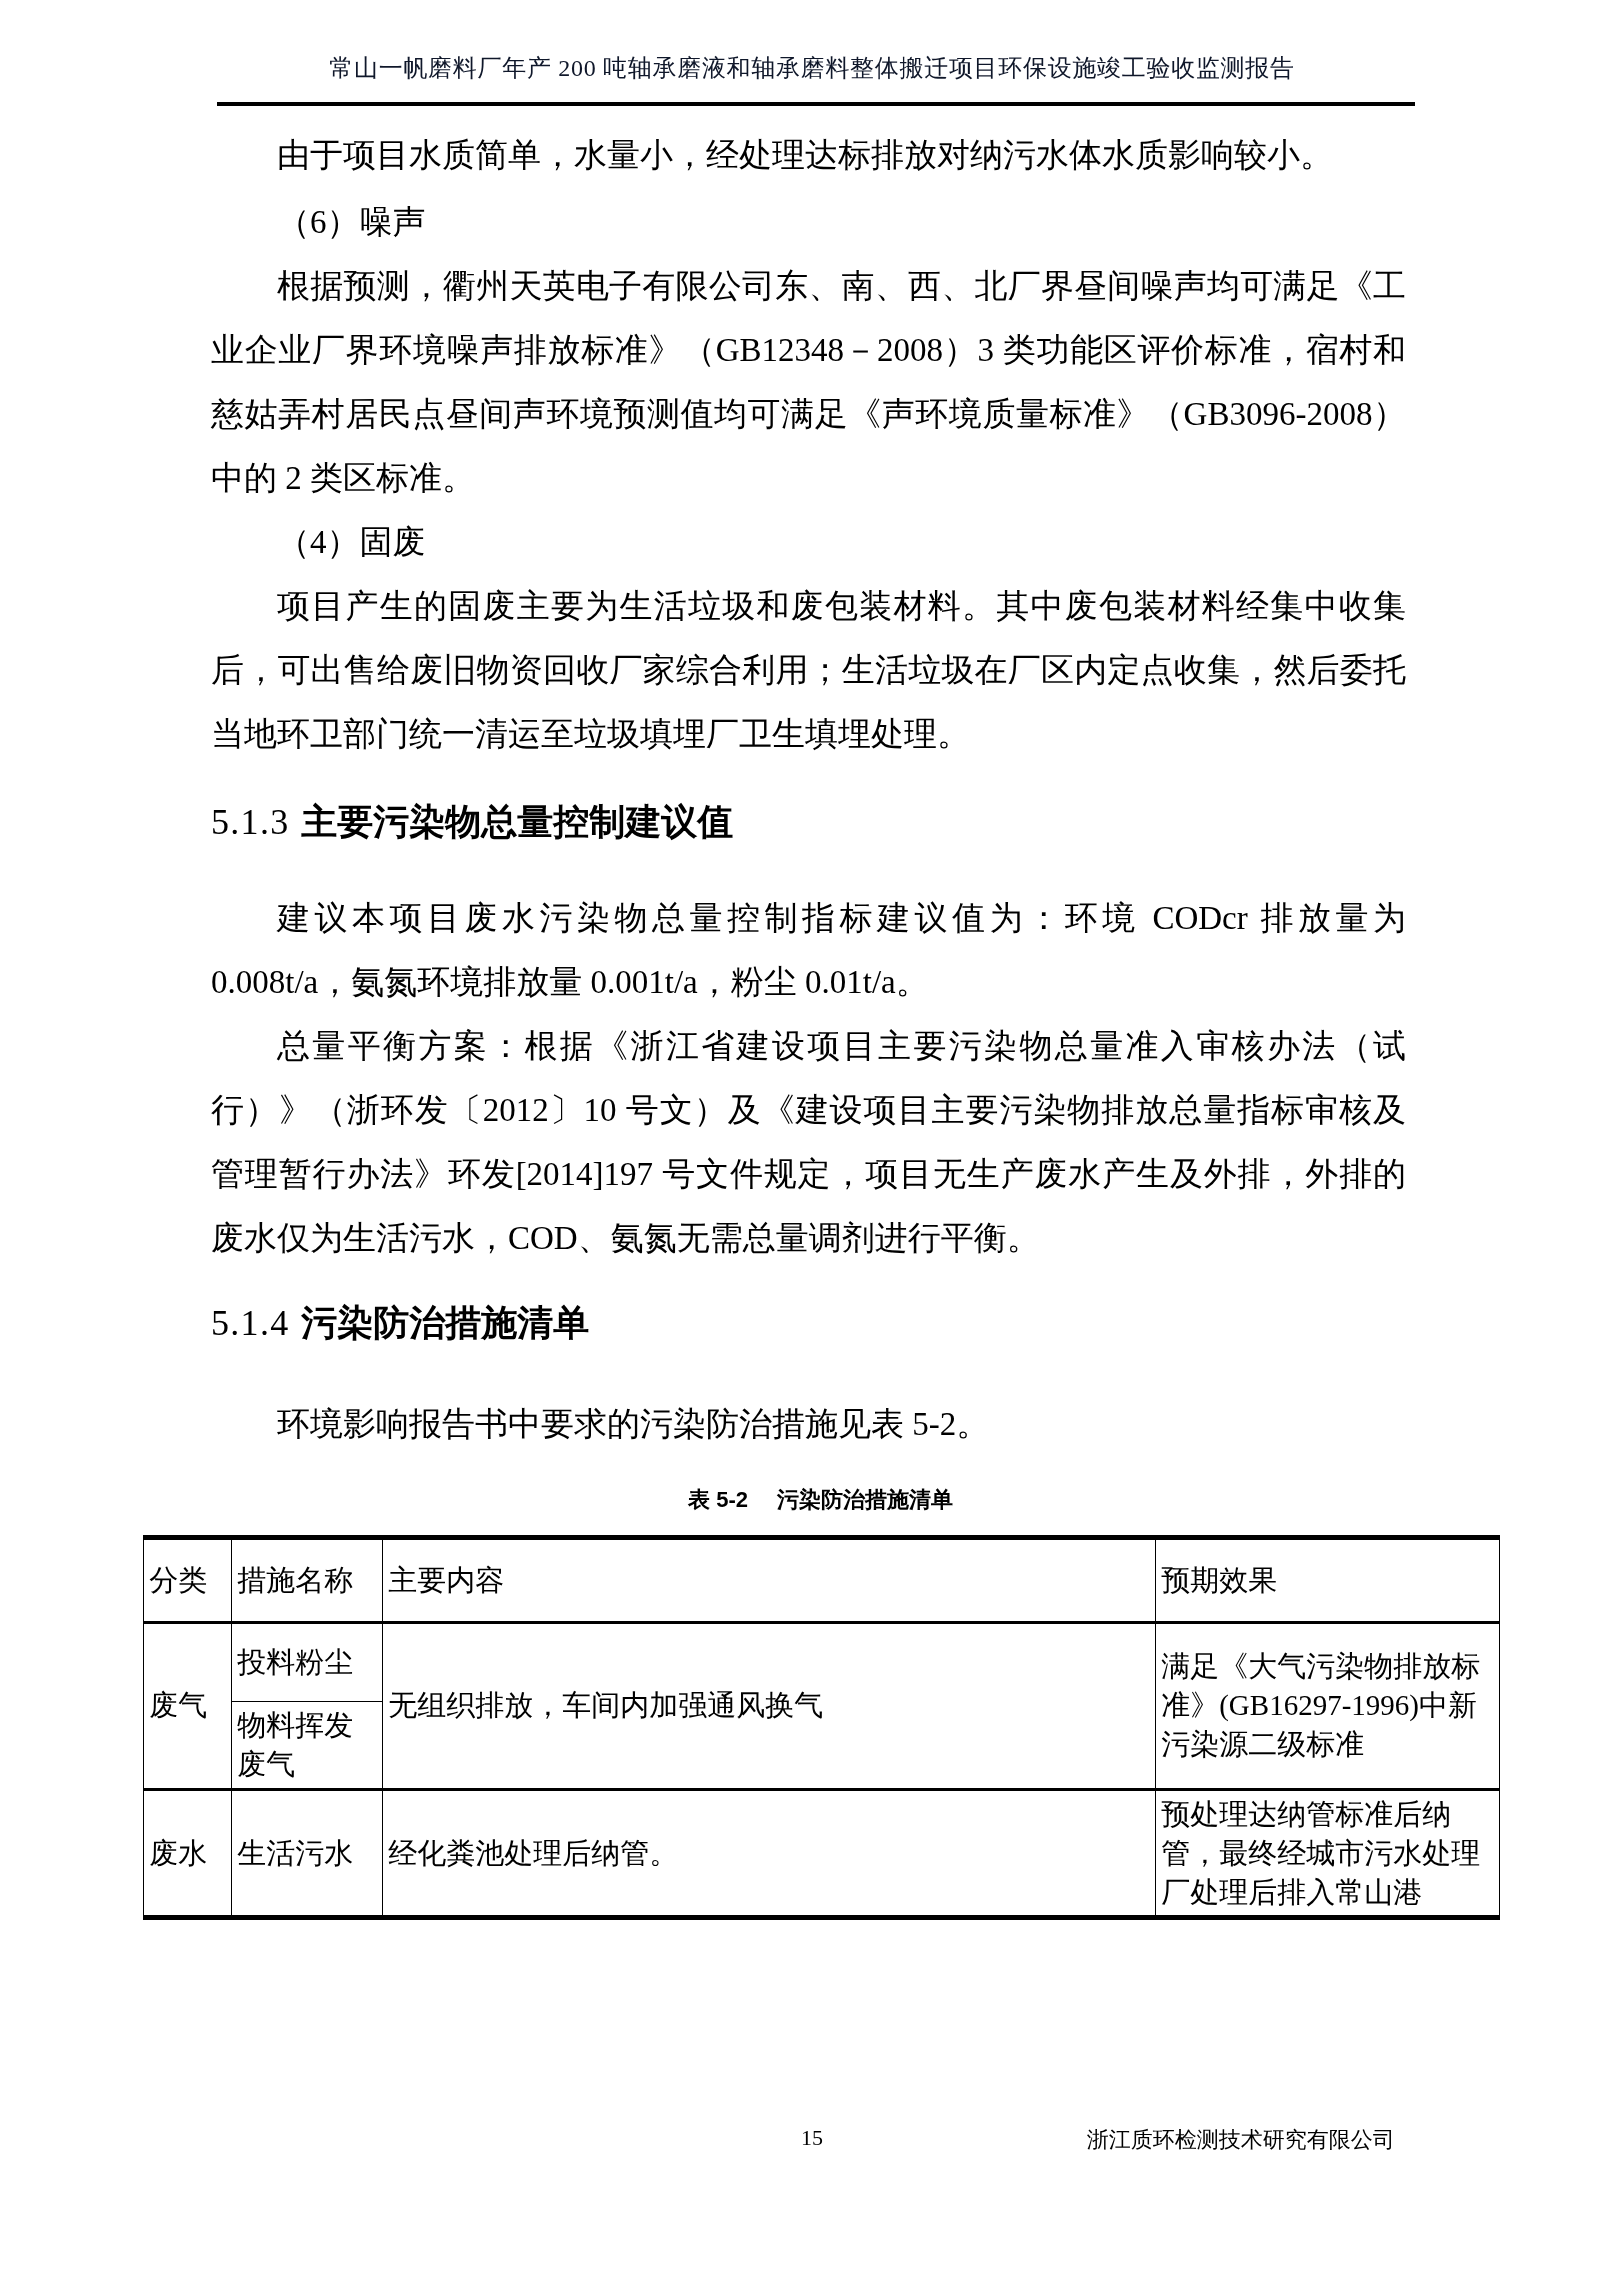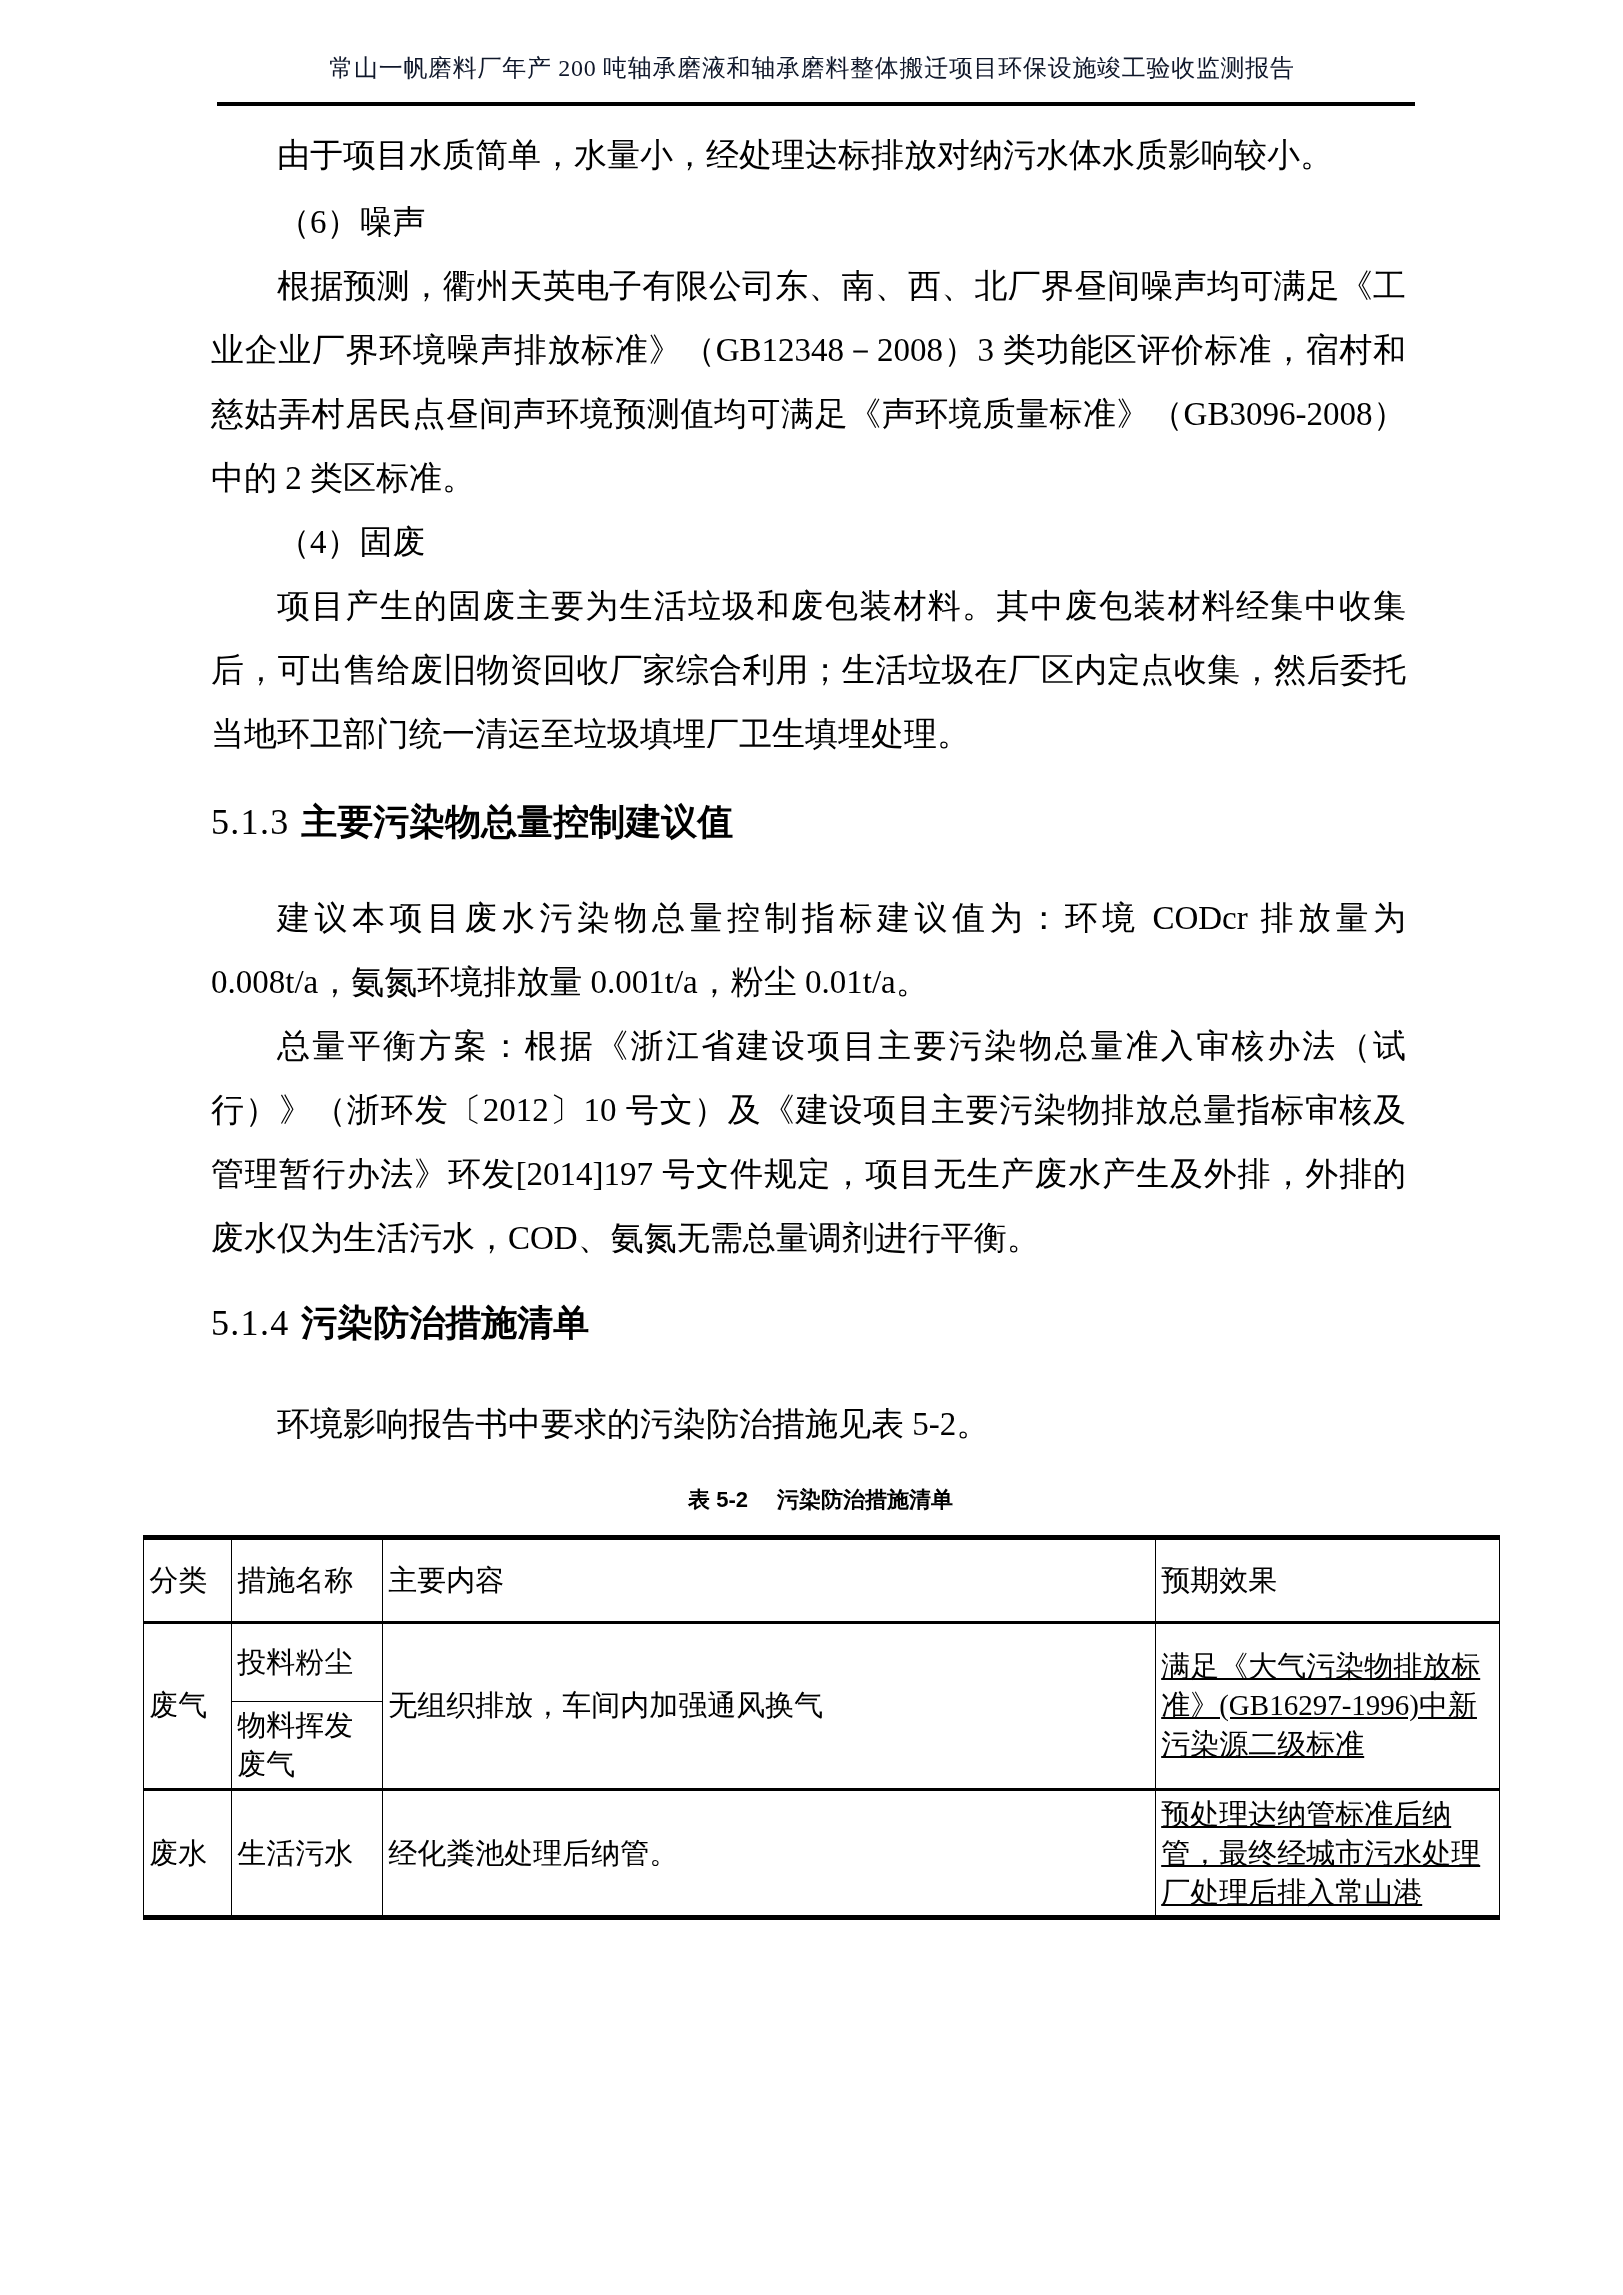--- a/index.html
+++ b/index.html
@@ -94,21 +94,20 @@
   }
   tr.row-gas-a td { height: 79px; }
   tr.row-gas-b td { height: 84px; }
   tr.row-water td { height: 128px; border-top: 3.3px solid #000; }
   td.cell-measure-split { border-bottom: 2px solid #000; }
   td.cell-content-left { text-align: left; padding-left: 18.3px; }
   td.cell-effect {
     text-align: justify;
     padding: 9.2px 14.4px;
     line-height: 41px;
-    text-decoration: underline;
   }
   
   .footer {
     position: absolute;
     top: 2125px;
     left: 211px;
     right: 210px;
     height: 39px;
     font-size: 22px;
   }
@@ -184,15 +183,19 @@
           <td>废水</td>
           <td>生活污水</td>
           <td>经化粪池处理后纳管。</td>
           <td class="cell-effect">预处理达纳管标准后纳管，最终经城市污水处理厂处理后排入常山港</td>
         </tr>
       </tbody>
     </table>
 
   </div>
 
+  <div class="footer">
+    <span class="page-num">15</span>
+    <span class="company">浙江质环检测技术研究有限公司</span>
+  </div>
 
 </div>
 
 
 </body></html>

